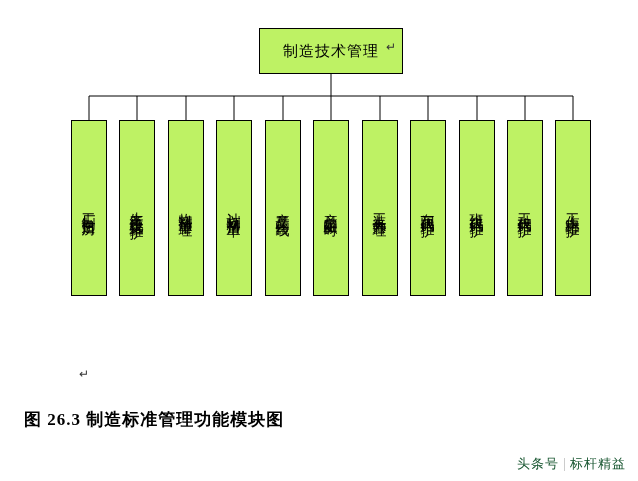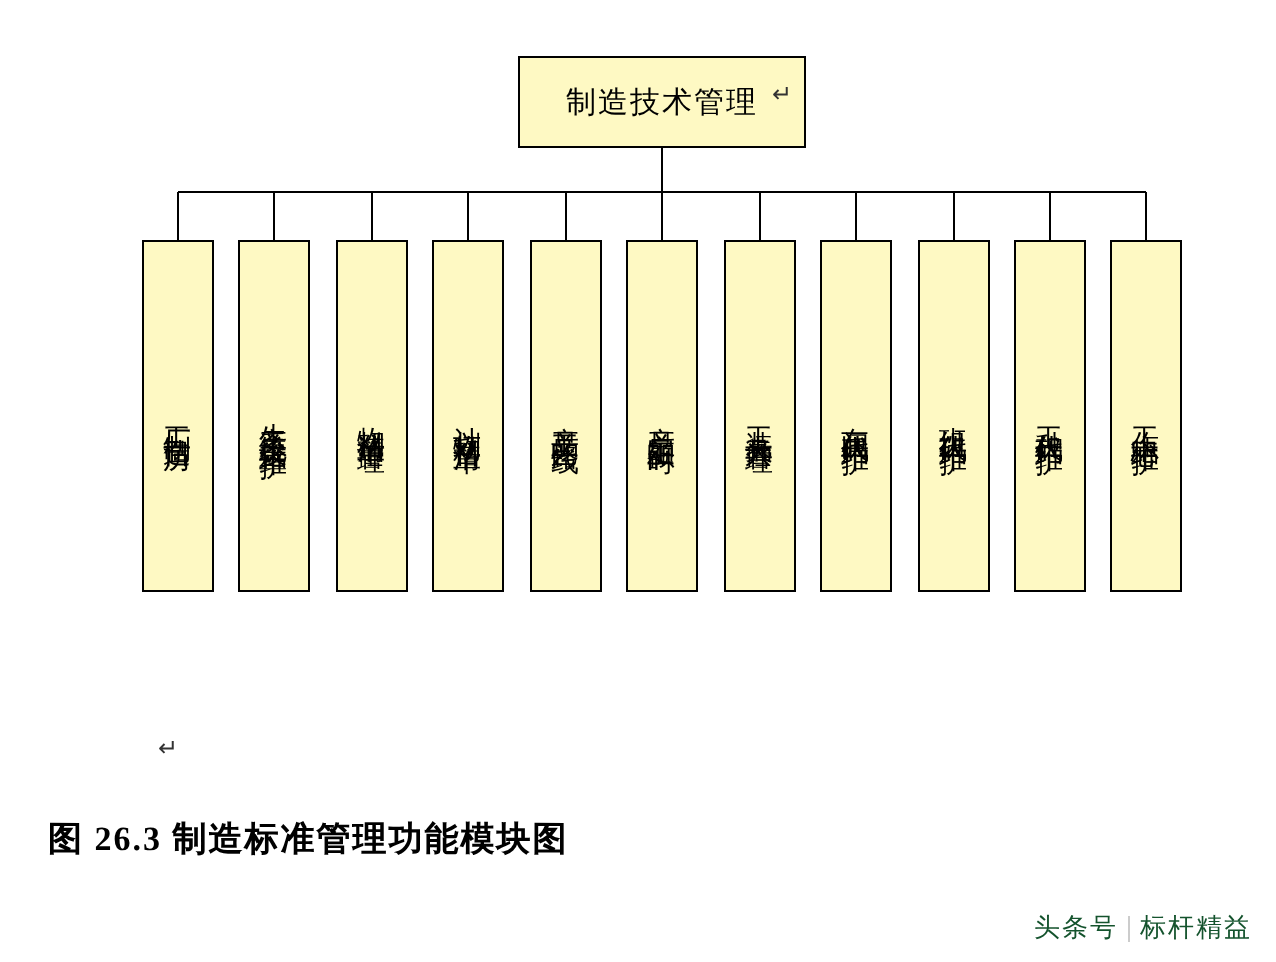--- a/index.html
+++ b/index.html
@@ -27,21 +27,21 @@
     left: 0;
     top: 0;
     width: 638px;
     height: 481px;
     pointer-events: none;
   }
   .node {
     position: absolute;
     box-sizing: border-box;
     border: 1px solid #000000;
-    background: #fef9c3;
+    background: #bef264;
     display: flex;
     align-items: center;
     justify-content: center;
   }
   .root-node {
     left: 259px;
     top: 28px;
     width: 144px;
     height: 46px;
     font-size: 15px;

